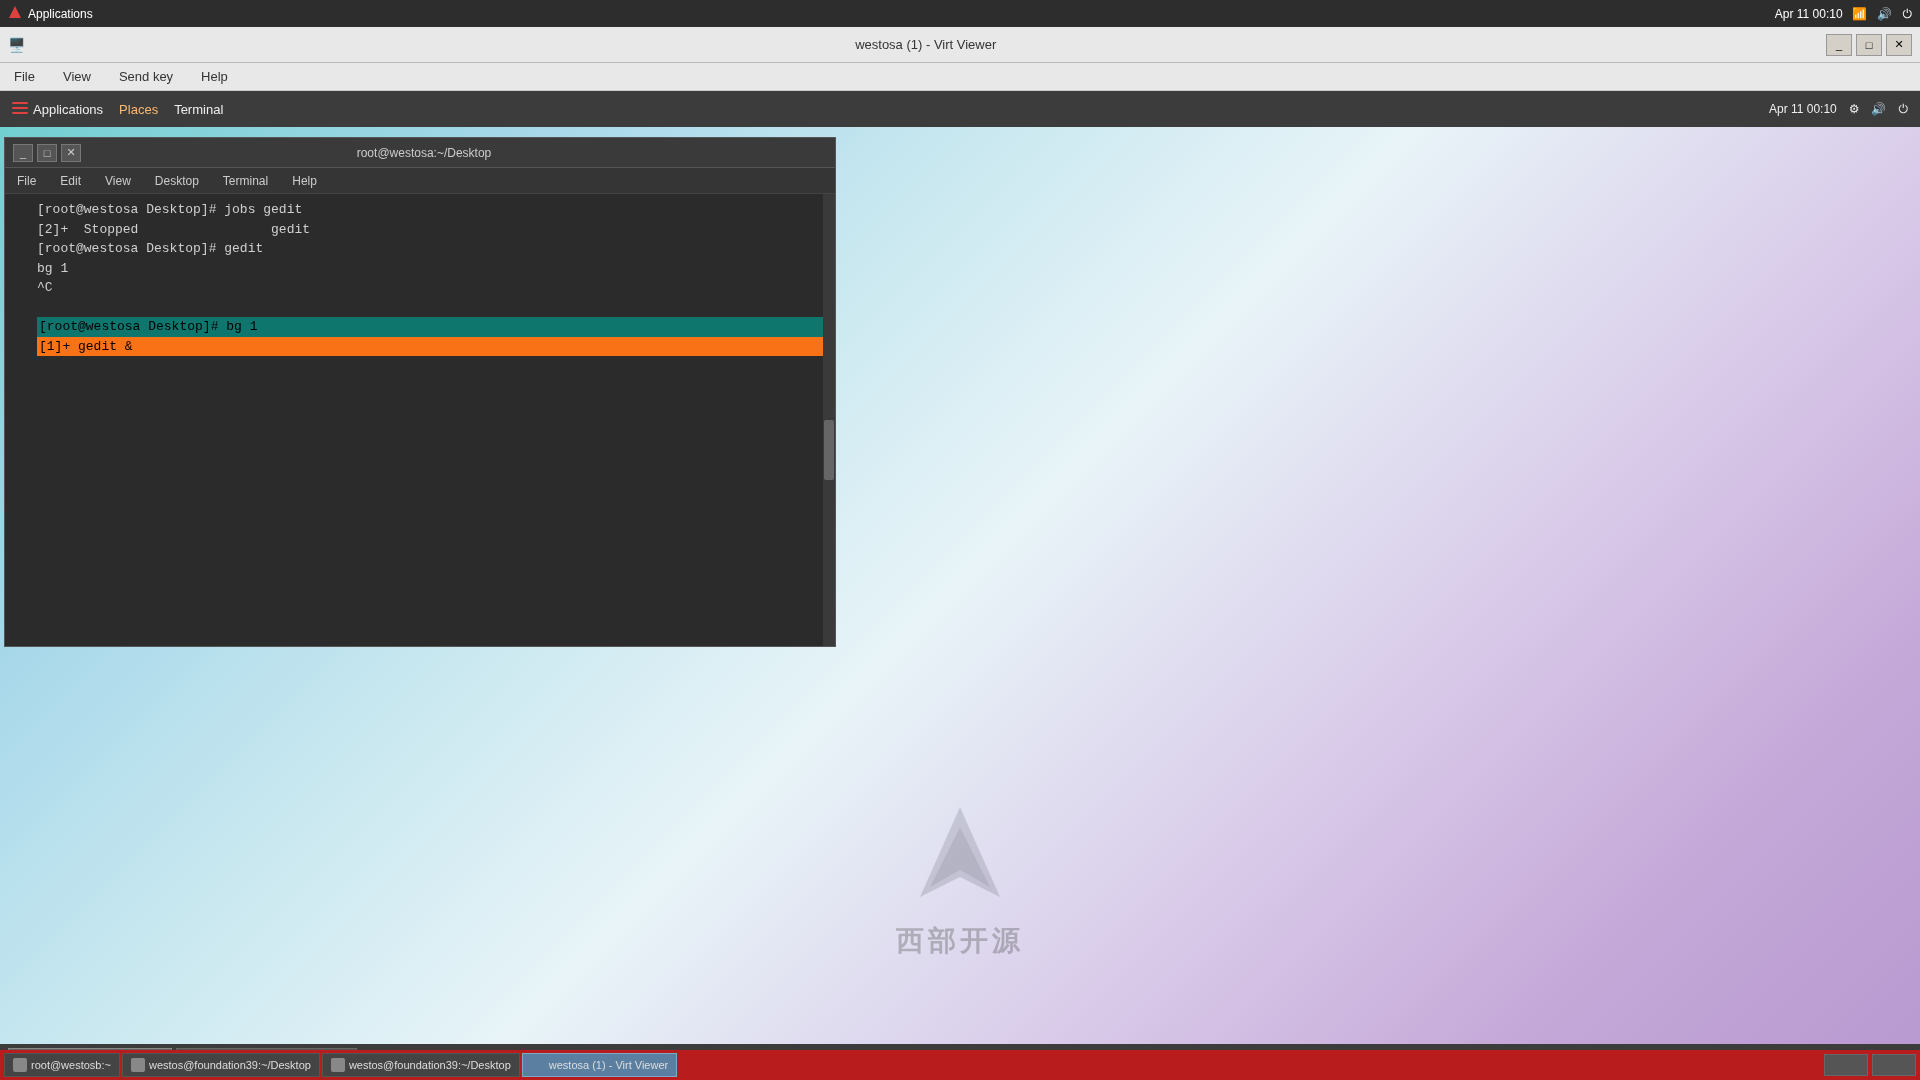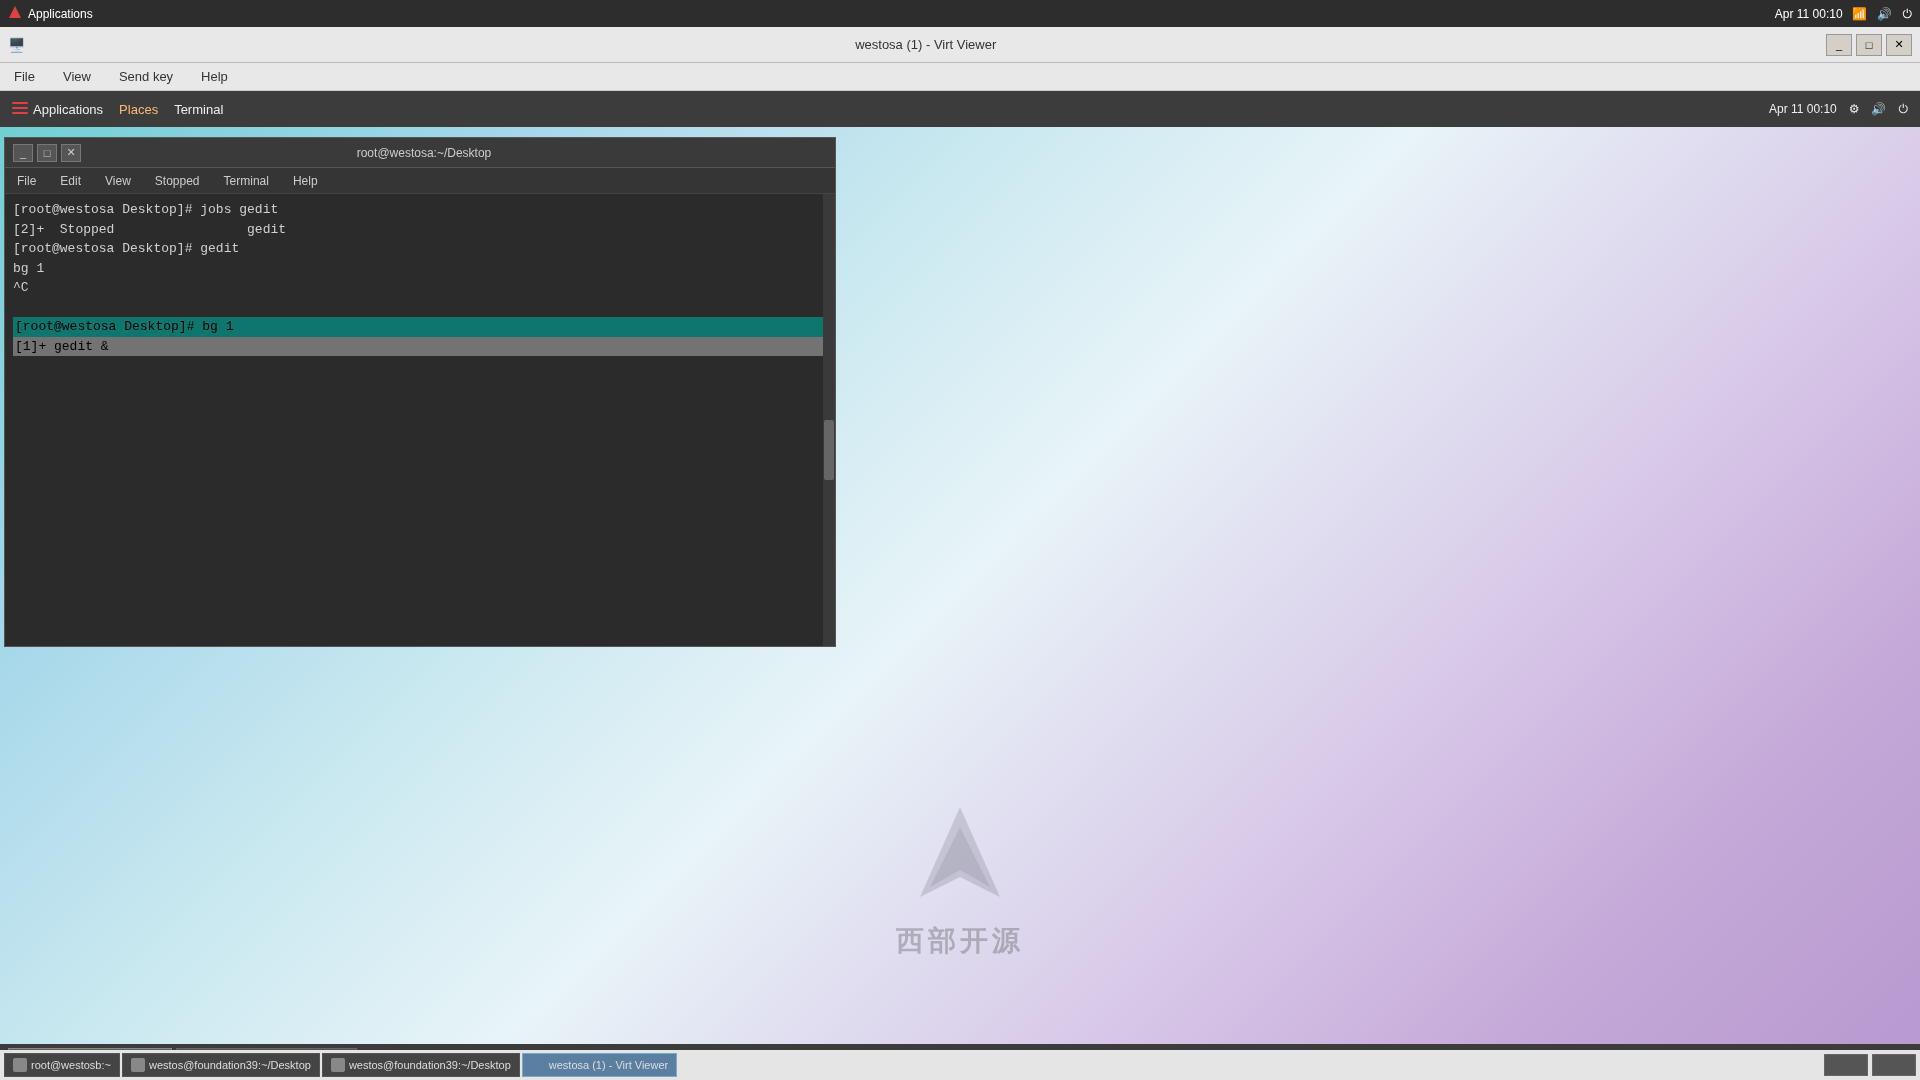--- a/index.html
+++ b/index.html
@@ -190,20 +190,21 @@
     }
     #terminal-body {
       flex: 1;
       background: #2b2b2b;
       padding: 6px 8px;
       font-family: 'Courier New', Courier, monospace;
       font-size: 13px;
       color: #d0d0d0;
       overflow: hidden;
       position: relative;
+      margin-left: 24px;
     }
     .term-line {
       line-height: 1.5;
       white-space: pre;
     }
     #terminal-scrollbar {
       position: absolute;
       right: 0;
       top: 0;
       bottom: 0;
@@ -296,21 +297,21 @@
       border: 1px solid #777;
     }
 
     
     #host-taskbar {
       position: fixed;
       bottom: 0;
       left: 0;
       right: 0;
       height: 30px;
-      background: #e5e5e5;
+      background: #b91c1c;
       display: flex;
       align-items: center;
       padding: 0 4px;
       gap: 2px;
       z-index: 100;
     }
     .host-task-btn {
       height: 24px;
       padding: 0 8px;
       background: #444;
@@ -422,34 +423,34 @@
           <div class="term-ctrl-btn">✕</div>
         </div>
         <div id="terminal-title-text">root@westosa:~/Desktop</div>
         <div style="width:60px;"></div>
       </div>
 
       <div id="terminal-menubar">
         <span class="term-menu-item">File</span>
         <span class="term-menu-item">Edit</span>
         <span class="term-menu-item">View</span>
-        <span class="term-menu-item">Stopped</span>
+        <span class="term-menu-item">Desktop</span>
         <span class="term-menu-item">Terminal</span>
         <span class="term-menu-item">Help</span>
       </div>
 
       <div id="terminal-body">
         <div class="term-line">[root@westosa Desktop]# jobs gedit</div>
         <div class="term-line">[2]+  Stopped                 gedit</div>
         <div class="term-line">[root@westosa Desktop]# gedit</div>
         <div class="term-line">bg 1</div>
         <div class="term-line">^C</div>
         <div class="term-line">&nbsp;</div>
         <div class="term-line" style="background:#0f766e; color:#000; padding: 0 2px;">[root@westosa Desktop]# bg 1</div>
-        <div class="term-line" style="background:#737373; color:#000; padding: 0 2px;">[1]+ gedit &amp;</div>
+        <div class="term-line" style="background:#f97316; color:#000; padding: 0 2px;">[1]+ gedit &amp;</div>
         <div id="terminal-scrollbar">
           <div id="terminal-scrollbar-thumb"></div>
         </div>
       </div>
     </div>
 
     <div id="watermark">
       <svg id="watermark-icon" viewBox="0 0 100 110" width="100" height="110">
 
         <polygon points="50,5 90,95 50,75 10,95" fill="#5a5a6a" opacity="0.6"></polygon>

